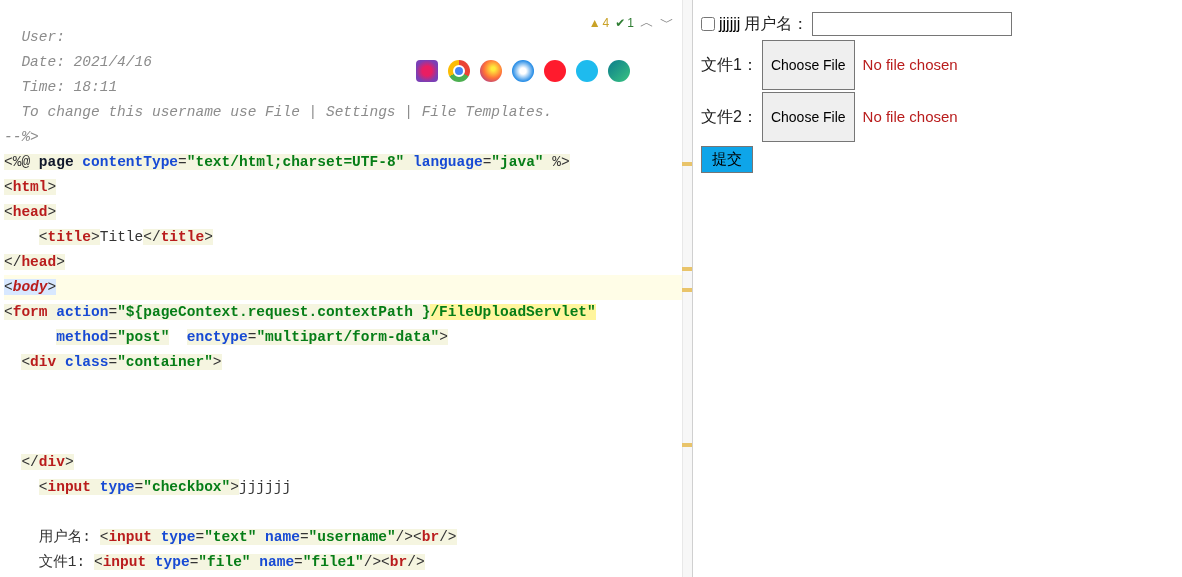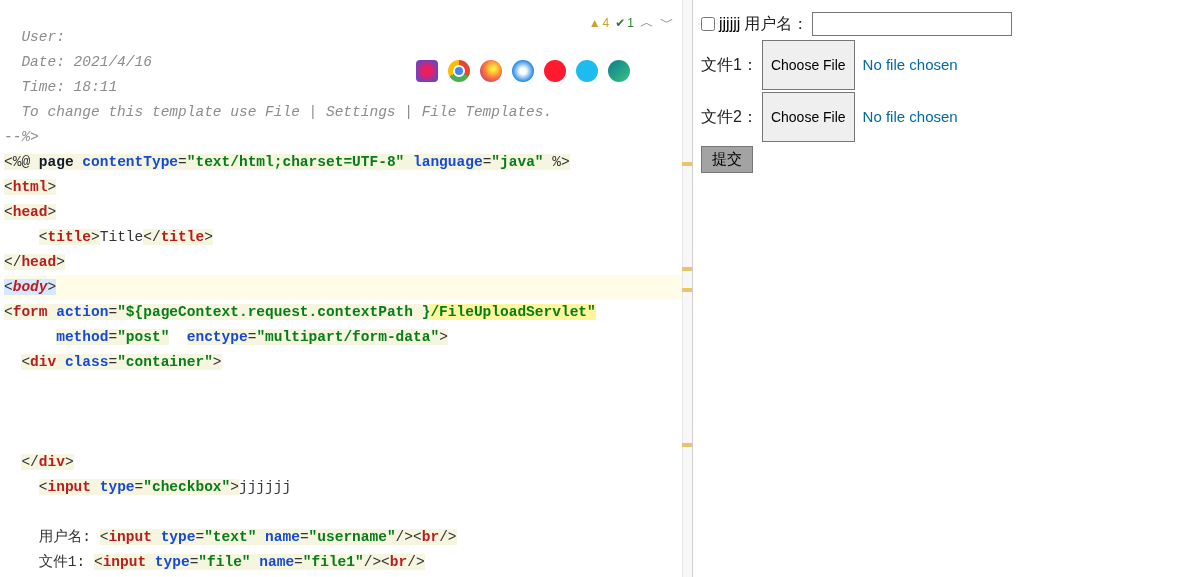--- a/index.html
+++ b/index.html
@@ -94,29 +94,29 @@
     }
     .preview-row { display: flex; align-items: center; gap: 4px; margin-bottom: 2px;}
     .preview-label { color: #222; }
     .file-btn {
       background: #efefef;
       border: 1px solid #767676;
       padding: 16px 8px;
       font-size: 14px;
       cursor: pointer;
     }
-    .file-status { color: #0369a1; margin-left: 4px; font-size: 15px;}
+    .file-status { color: #b91c1c; margin-left: 4px; font-size: 15px;}
     .text-input {
       border: 1px solid #767676;
       height: 24px;
       width: 200px;
       padding: 0 4px;
     }
     .submit-btn {
-      background: #a3a3a3;
+      background: #0ea5e9;
       border: 1px solid #767676;
       padding: 3px 10px;
       font-size: 15px;
       cursor: pointer;
       margin-top: 2px;
     }
     .cb { width: 14px; height: 14px; }
   </style>
 </head>
 <body>
@@ -145,21 +145,21 @@
     <span class="bicon" style="background:radial-gradient(circle,#fff 20%,#1e88e5 70%);"></span>
     <span class="bicon" style="background:#ff1b2d;"></span>
     <span class="bicon" style="background:#1ebbee;"></span>
     <span class="bicon" style="background:linear-gradient(135deg,#0c7c8c,#39c481);"></span>
   </div>
 
   <div class="code-area">
 <span class="cm">  <span>User: </span></span>
 <span class="cm">  <span>Date: 2021/4/16</span></span>
 <span class="cm">  <span>Time: 18:11</span></span>
-<span class="cm">  <span>To change this template use File | Settings | File Templates.</span></span>
+<span class="cm">  <span>To change this username use File | Settings | File Templates.</span></span>
 <span class="cm">--%&gt;</span>
 <span class="hl-light"><span class="brkt">&lt;%@</span> <span class="kw">page</span> <span class="attr">contentType</span>=<span class="str">"text/html;charset=UTF-8"</span> <span class="attr">language</span>=<span class="str">"java"</span> <span class="brkt">%&gt;</span></span>
 <span class="hl-light">&lt;<span class="tag">html</span>&gt;</span>
 <span class="hl-light">&lt;<span class="tag">head</span>&gt;</span>
     <span class="hl-light">&lt;<span class="tag">title</span>&gt;</span><span class="txt">Title</span><span class="hl-light">&lt;/<span class="tag">title</span>&gt;</span>
 <span class="hl-light">&lt;/<span class="tag">head</span>&gt;</span>
 <span class="hl-line"><span class="hl-body">&lt;<span class="tag">body</span>&gt;</span></span>
 <span class="hl-light">&lt;<span class="tag">form</span> <span class="attr">action</span>=<span class="str">"${pageContext.request.contextPath }</span></span><span class="hl-yellow str">/FileUploadServlet"</span>
       <span class="hl-light"><span class="attr">method</span>=<span class="str">"post"</span></span>  <span class="hl-light"><span class="attr">enctype</span>=<span class="str">"multipart/form-data"</span>&gt;</span>
   <span class="hl-light">&lt;<span class="tag">div</span> <span class="attr">class</span>=<span class="str">"container"</span>&gt;</span>

